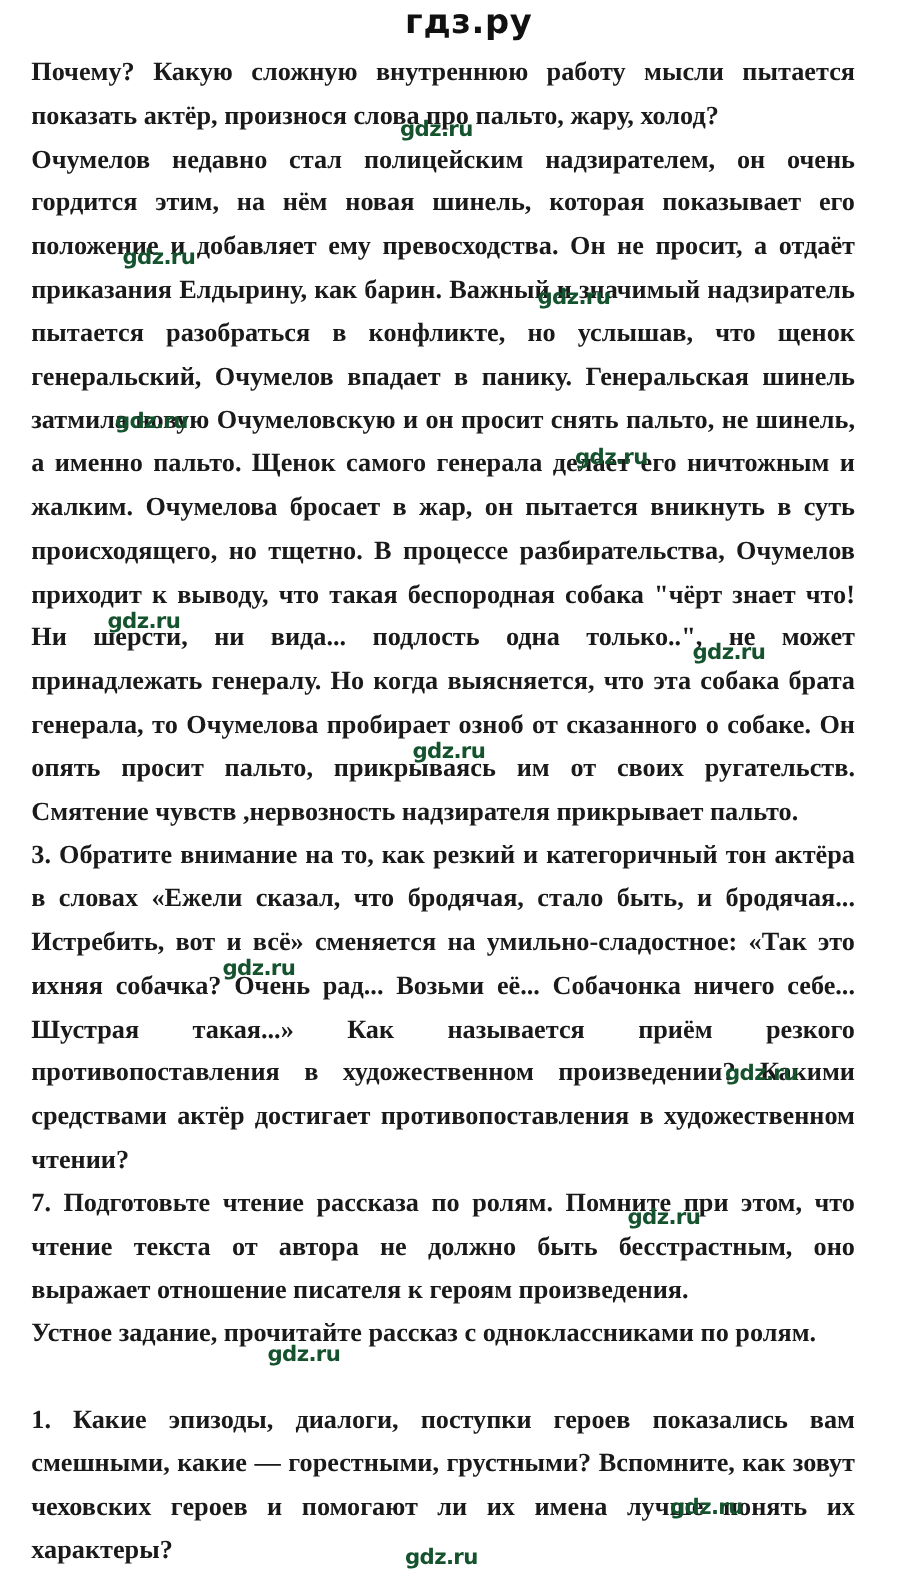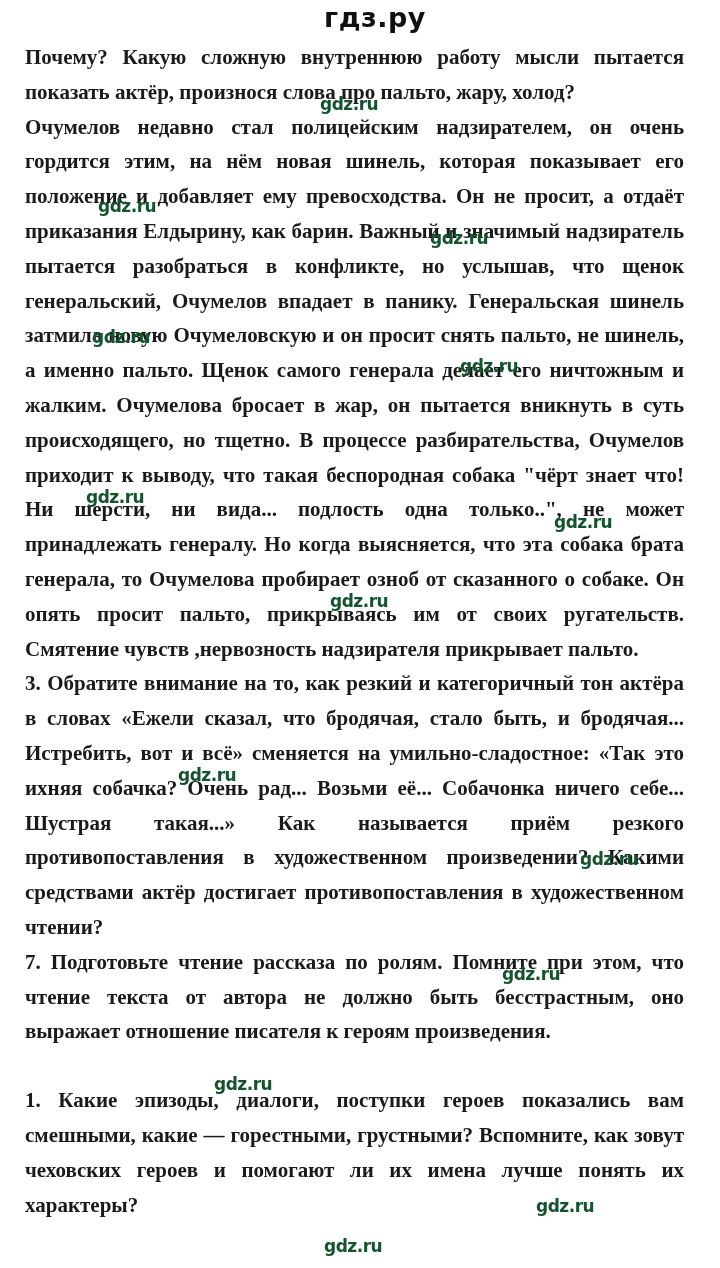--- a/index.html
+++ b/index.html
@@ -19,20 +19,21 @@
 </head>
 <body>
 
 <div class="header">гдз.ру</div>
 
 <div class="content">
   <p class="para q">Почему? Какую сложную внутреннюю работу мысли пытается показать актёр, произнося слова про пальто, жару, холод?</p>
   <p class="para a">Очумелов недавно стал полицейским надзирателем, он очень гордится этим, на нём новая шинель, которая показывает его положение и добавляет ему превосходства. Он не просит, а отдаёт приказания Елдырину, как барин. Важный и значимый надзиратель пытается разобраться в конфликте, но услышав, что щенок генеральский, Очумелов впадает в панику. Генеральская шинель затмила новую Очумеловскую и он просит снять пальто, не шинель, а именно пальто. Щенок самого генерала делает его ничтожным и жалким. Очумелова бросает в жар, он пытается вникнуть в суть происходящего, но тщетно. В процессе разбирательства, Очумелов приходит к выводу, что такая беспородная собака "чёрт знает что! Ни шерсти, ни вида... подлость одна только..", не может принадлежать генералу. Но когда выясняется, что эта собака брата генерала, то Очумелова пробирает озноб от сказанного о собаке. Он опять просит пальто, прикрываясь им от своих ругательств. Смятение чувств ,нервозность надзирателя прикрывает пальто.</p>
   <p class="para q">3. Обратите внимание на то, как резкий и категоричный тон актёра в словах «Ежели сказал, что бродячая, стало быть, и бродячая... Истребить, вот и всё» сменяется на умильно-сладостное: «Так это ихняя собачка? Очень рад... Возьми её... Собачонка ничего себе... Шустрая такая...» Как называется приём резкого противопоставления в художественном произведении? Какими средствами актёр достигает противопоставления в художественном чтении?</p>
   <p class="para q">7. Подготовьте чтение рассказа по ролям. Помните при этом, что чтение текста от автора не должно быть бесстрастным, оно выражает отношение писателя к героям произведения.</p>
+  <p class="para a">Устное задание, прочитайте рассказ с одноклассниками по ролям.</p>
   <div class="gap"></div>
   <p class="para q">1. Какие эпизоды, диалоги, поступки героев показались вам смешными, какие — горестными, грустными? Вспомните, как зовут чеховских героев и помогают ли их имена лучше понять их характеры?</p>
 </div>
 
 <div id="wm-layer">
     <span class="wm" style="left: 320px; top: 94px;">gdz.ru</span>
     <span class="wm" style="left: 98px; top: 196px;">gdz.ru</span>
     <span class="wm" style="left: 430px; top: 228px;">gdz.ru</span>
     <span class="wm" style="left: 92px; top: 327px;">gdz.ru</span>
     <span class="wm" style="left: 460px; top: 356px;">gdz.ru</span>

